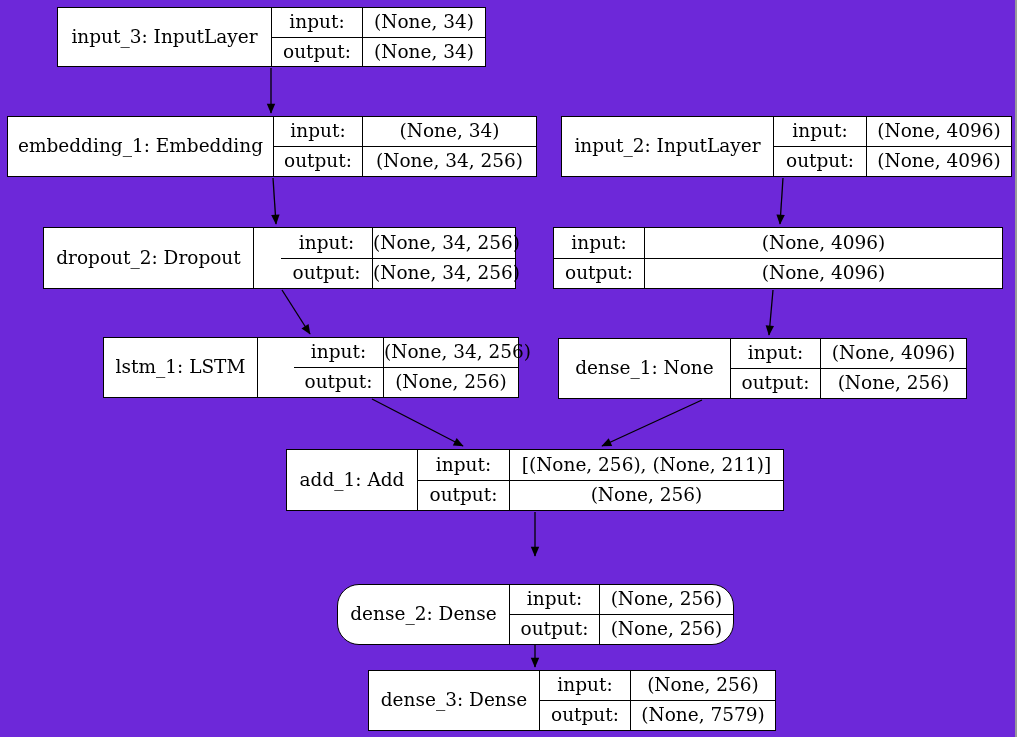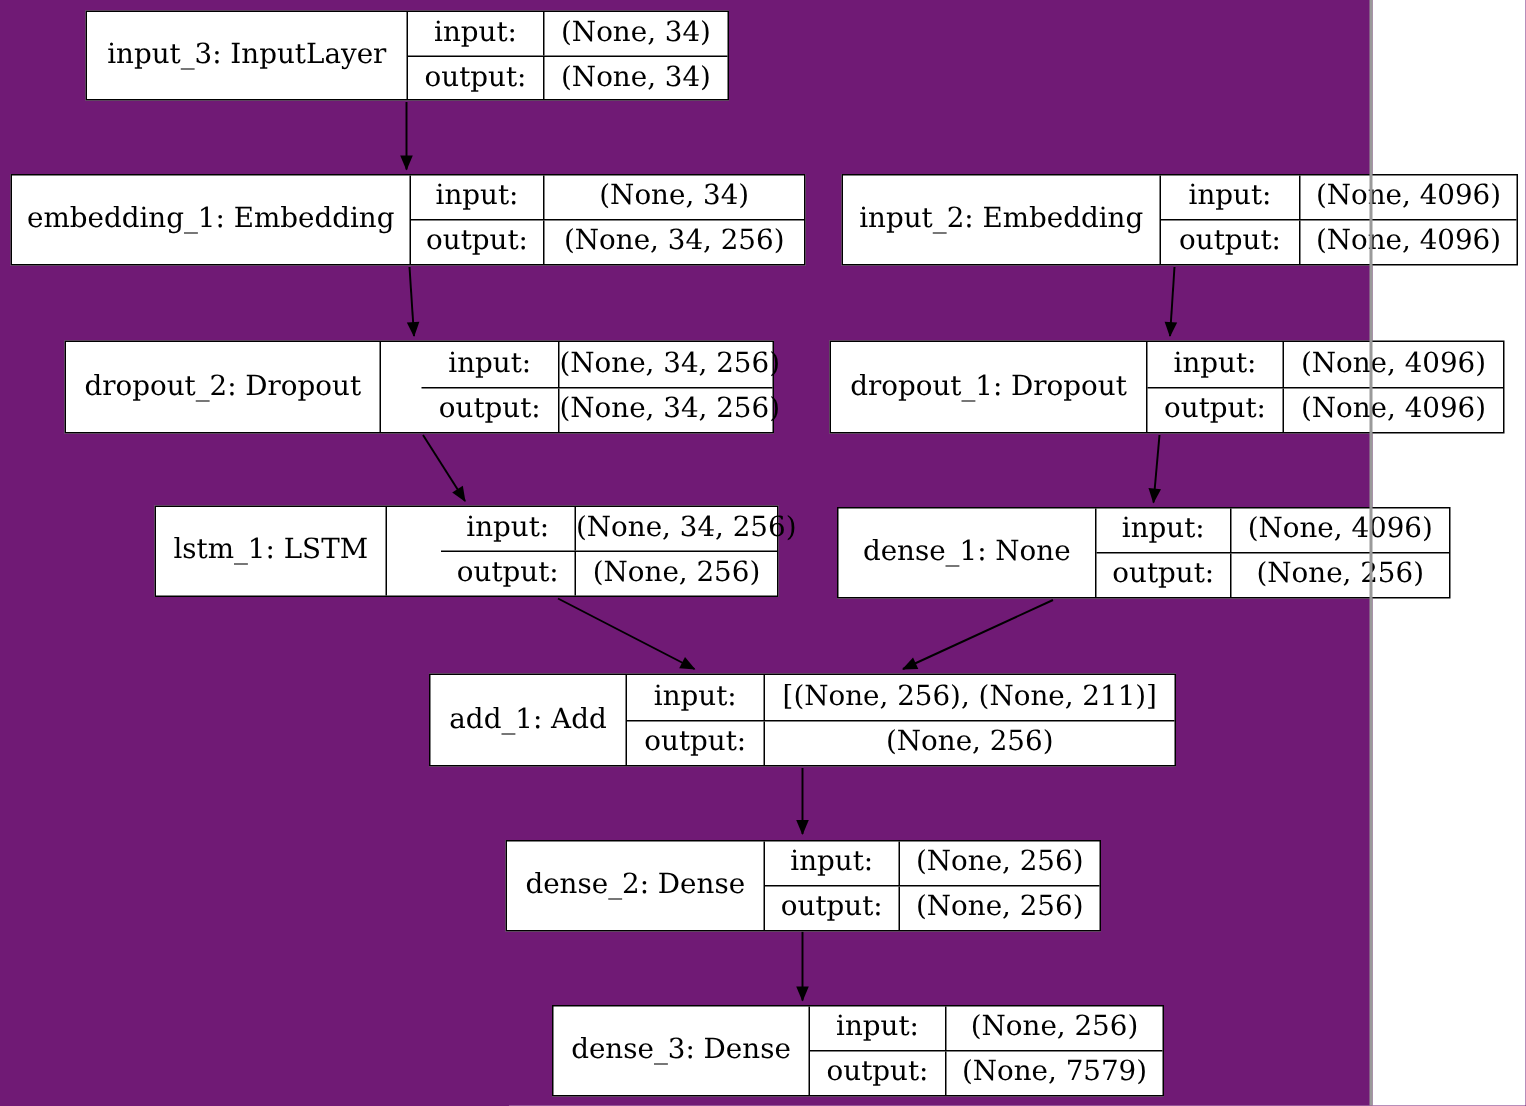--- a/index.html
+++ b/index.html
@@ -4,22 +4,22 @@
 <style>
   html, body { margin: 0; padding: 0; }
   body {
     width: 1017px; height: 737px;
     background: #ffffff;
     font-family: "DejaVu Serif", "Liberation Serif", serif;
     overflow: hidden;
   }
   #canvas {
     position: relative;
-    width: 915px; height: 737px;
-    background: #701a75;
+    width: 1017px; height: 737px;
+    background: #6d28d9;
   }
   #edges {
     position: absolute; left: 0; top: 0;
     width: 1017px; height: 737px;
     z-index: 1;
   }
   #edges line { stroke: #000000; stroke-width: 1.3; }
   .node {
     position: absolute;
     display: flex;
@@ -123,21 +123,21 @@
         <div class="io-value">(None, 34)</div>
       </div>
       <div class="io-row">
         <div class="io-label" style="width:89px;">output:</div>
         <div class="io-value">(None, 34, 256)</div>
       </div>
     </div>
   </div>
 
   <div class="node" style="left:561px; top:116px; width:451px; height:61px;">
-    <div class="name-cell" style="width:212px;">input_2: Embedding</div>
+    <div class="name-cell" style="width:212px;">input_2: InputLayer</div>
     <div class="io-grid">
       <div class="io-row first">
         <div class="io-label" style="width:93px;">input:</div>
         <div class="io-value">(None, 4096)</div>
       </div>
       <div class="io-row">
         <div class="io-label" style="width:93px;">output:</div>
         <div class="io-value">(None, 4096)</div>
       </div>
     </div>
@@ -151,21 +151,20 @@
         <div class="io-value">(None, 34, 256)</div>
       </div>
       <div class="io-row">
         <div class="io-label" style="width:92px;">output:</div>
         <div class="io-value">(None, 34, 256)</div>
       </div>
     </div>
   </div>
 
   <div class="node" style="left:553px; top:227px; width:450px; height:62px;">
-    <div class="name-cell" style="width:211px;">dropout_1: Dropout</div>
     <div class="io-grid">
       <div class="io-row first">
         <div class="io-label" style="width:91px;">input:</div>
         <div class="io-value">(None, 4096)</div>
       </div>
       <div class="io-row">
         <div class="io-label" style="width:91px;">output:</div>
         <div class="io-value">(None, 4096)</div>
       </div>
     </div>
@@ -206,21 +205,21 @@
         <div class="io-label" style="width:92px;">input:</div>
         <div class="io-value">[(None, 256), (None, 211)]</div>
       </div>
       <div class="io-row">
         <div class="io-label" style="width:92px;">output:</div>
         <div class="io-value">(None, 256)</div>
       </div>
     </div>
   </div>
 
-  <div class="node" style="left:337px; top:560px; width:397px; height:61px;">
+  <div class="node" style="left:337px; top:584px; width:397px; height:61px;border-radius:22px;">
     <div class="name-cell" style="width:172px;">dense_2: Dense</div>
     <div class="io-grid">
       <div class="io-row first">
         <div class="io-label" style="width:90px;">input:</div>
         <div class="io-value">(None, 256)</div>
       </div>
       <div class="io-row">
         <div class="io-label" style="width:90px;">output:</div>
         <div class="io-value">(None, 256)</div>
       </div>

